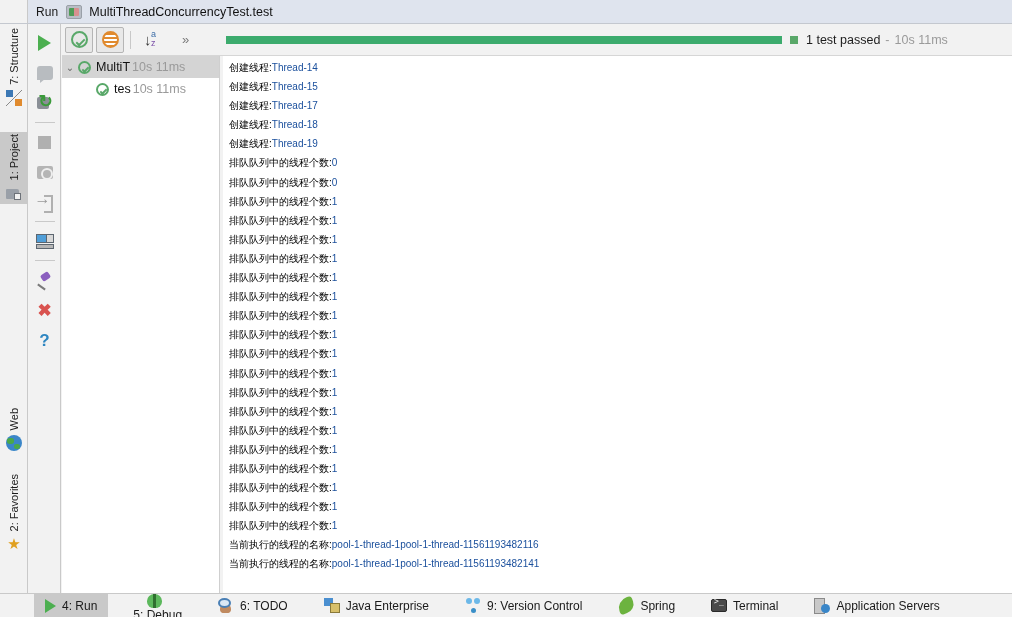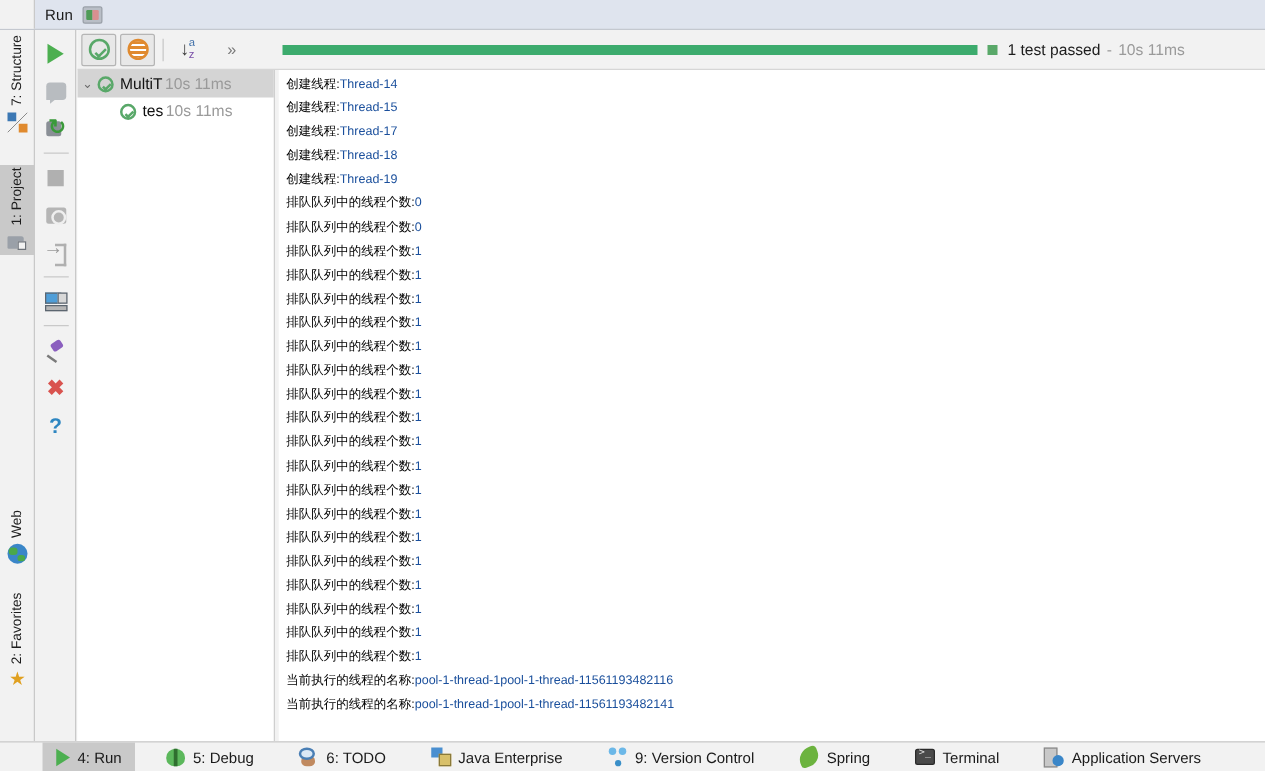--- a/index.html
+++ b/index.html
@@ -198,20 +198,21 @@
 </style>
 </head>
 <body>
 
 <div id="app">
 
   <div class="titlebar">
     <div class="tb-pad"></div>
     <span class="tb-run">Run</span>
     <span class="tab-icon"></span>
+    <span class="tb-title">MultiThreadConcurrencyTest.test</span>
   </div>
 
   <div class="leftstrip">
 
     <div class="vtool" style="top:2px;">
       <span class="vicon ic-structure"></span>
       <span class="vlabel">7: Structure</span>
     </div>
 
     <div class="vtool selected" style="top:108px;">
@@ -346,21 +347,21 @@
         <div class="cline"><span>当前执行的线程的名称:</span><span class="cnum">pool-1-thread-1pool-1-thread-11561193482116</span></div>
         <div class="cline"><span>当前执行的线程的名称:</span><span class="cnum">pool-1-thread-1pool-1-thread-11561193482141</span></div>
       </div>
   </div>
 
   <div class="statusbar">
     <div class="sbitem selected" style="margin-left:34px;">
       <span class="ic-runsm"></span>
       <span>4: Run</span>
     </div>
-    <div class="sbitem" style="margin-left:14px;">
+    <div class="sbitem" style="margin-left:14px;flex-direction:column;">
       <span class="sbicon ic-bug"></span>
       <span>5: Debug</span>
     </div>
     <div class="sbitem" style="margin-left:14px;">
       <span class="sbicon ic-todo"></span>
       <span>6: TODO</span>
     </div>
     <div class="sbitem" style="margin-left:14px;">
       <span class="sbicon ic-java"></span>
       <span>Java Enterprise</span>

